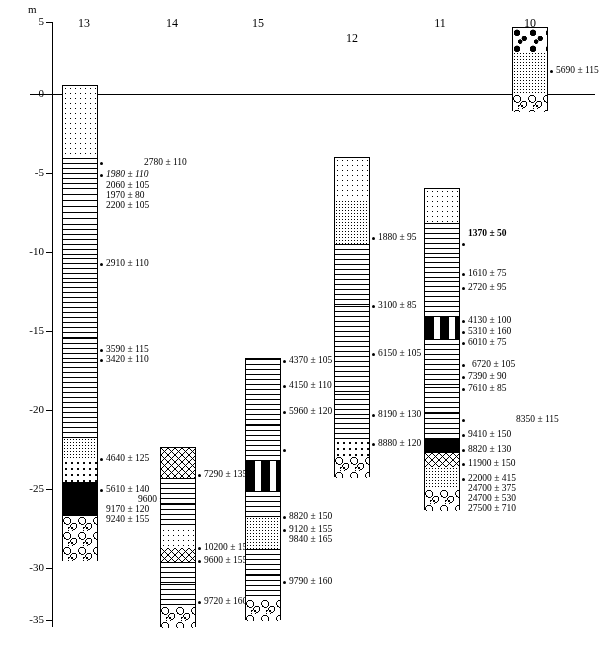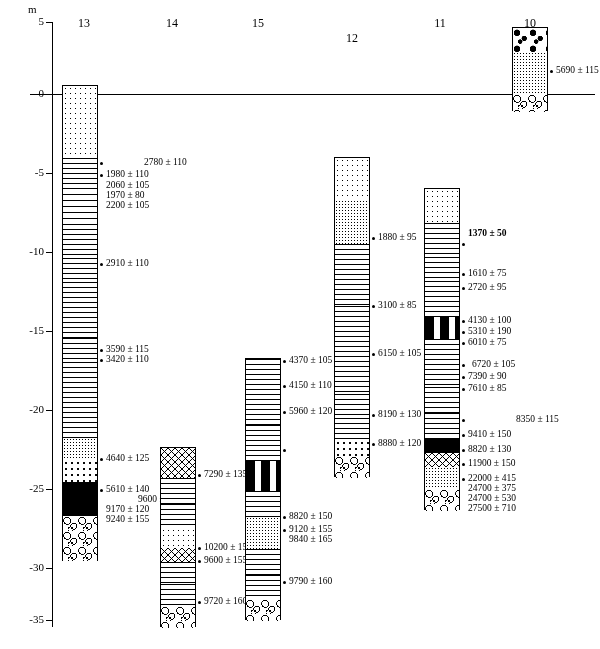--- a/index.html
+++ b/index.html
@@ -140,21 +140,21 @@
     <div class="seg p-lines" style="top:276px;height:76px;"></div>
     <div class="seg p-dots-fine" style="top:352px;height:22px;"></div>
     <div class="seg p-sanddot" style="top:374px;height:22px;"></div>
     <div class="seg p-black" style="top:396px;height:34px;"></div>
     <div class="seg p-gravel-open" style="top:430px;height:46px;"></div>
   </div>
 
   <div class="dot" style="left:100px;top:162px;"></div>
   <div class="datelabel" style="left:106px;top:157px;margin-left:38px;">2780 ± 110</div>
   <div class="dot" style="left:100px;top:174px;"></div>
-  <div class="datelabel" style="left:106px;top:169px;">1980 ± 110</div>
+  <div class="datelabel" style="left:106px;top:169px;font-style:italic;">1980 ± 110</div>
   <div class="datelabel" style="left:106px;top:180px;">2060 ± 105</div>
   <div class="datelabel" style="left:106px;top:190px;">1970 ± 80</div>
   <div class="datelabel" style="left:106px;top:200px;">2200 ± 105</div>
   <div class="dot" style="left:100px;top:263px;"></div>
   <div class="datelabel" style="left:106px;top:258px;">2910 ± 110</div>
   <div class="dot" style="left:100px;top:349px;"></div>
   <div class="datelabel" style="left:106px;top:344px;">3590 ± 115</div>
   <div class="dot" style="left:100px;top:359px;"></div>
   <div class="datelabel" style="left:106px;top:354px;">3420 ± 110</div>
   <div class="dot" style="left:100px;top:458px;"></div>
@@ -252,21 +252,21 @@
 
   <div class="dot" style="left:462px;top:243px;"></div>
   <div class="datelabel" style="left:468px;top:228px;font-weight:bold;">1370 ± 50</div>
   <div class="dot" style="left:462px;top:273px;"></div>
   <div class="datelabel" style="left:468px;top:268px;">1610 ± 75</div>
   <div class="dot" style="left:462px;top:287px;"></div>
   <div class="datelabel" style="left:468px;top:282px;">2720 ± 95</div>
   <div class="dot" style="left:462px;top:320px;"></div>
   <div class="datelabel" style="left:468px;top:315px;">4130 ± 100</div>
   <div class="dot" style="left:462px;top:331px;"></div>
-  <div class="datelabel" style="left:468px;top:326px;">5310 ± 190</div>
+  <div class="datelabel" style="left:468px;top:326px;">5310 ± 160</div>
   <div class="dot" style="left:462px;top:342px;"></div>
   <div class="datelabel" style="left:468px;top:337px;">6010 ± 75</div>
   <div class="dot" style="left:462px;top:364px;"></div>
   <div class="datelabel" style="left:472px;top:359px;">6720 ± 105</div>
   <div class="dot" style="left:462px;top:376px;"></div>
   <div class="datelabel" style="left:468px;top:371px;">7390 ± 90</div>
   <div class="dot" style="left:462px;top:388px;"></div>
   <div class="datelabel" style="left:468px;top:383px;">7610 ± 85</div>
   <div class="dot" style="left:462px;top:419px;"></div>
   <div class="datelabel" style="left:468px;top:414px;padding-left:48px;">8350 ± 115</div>

